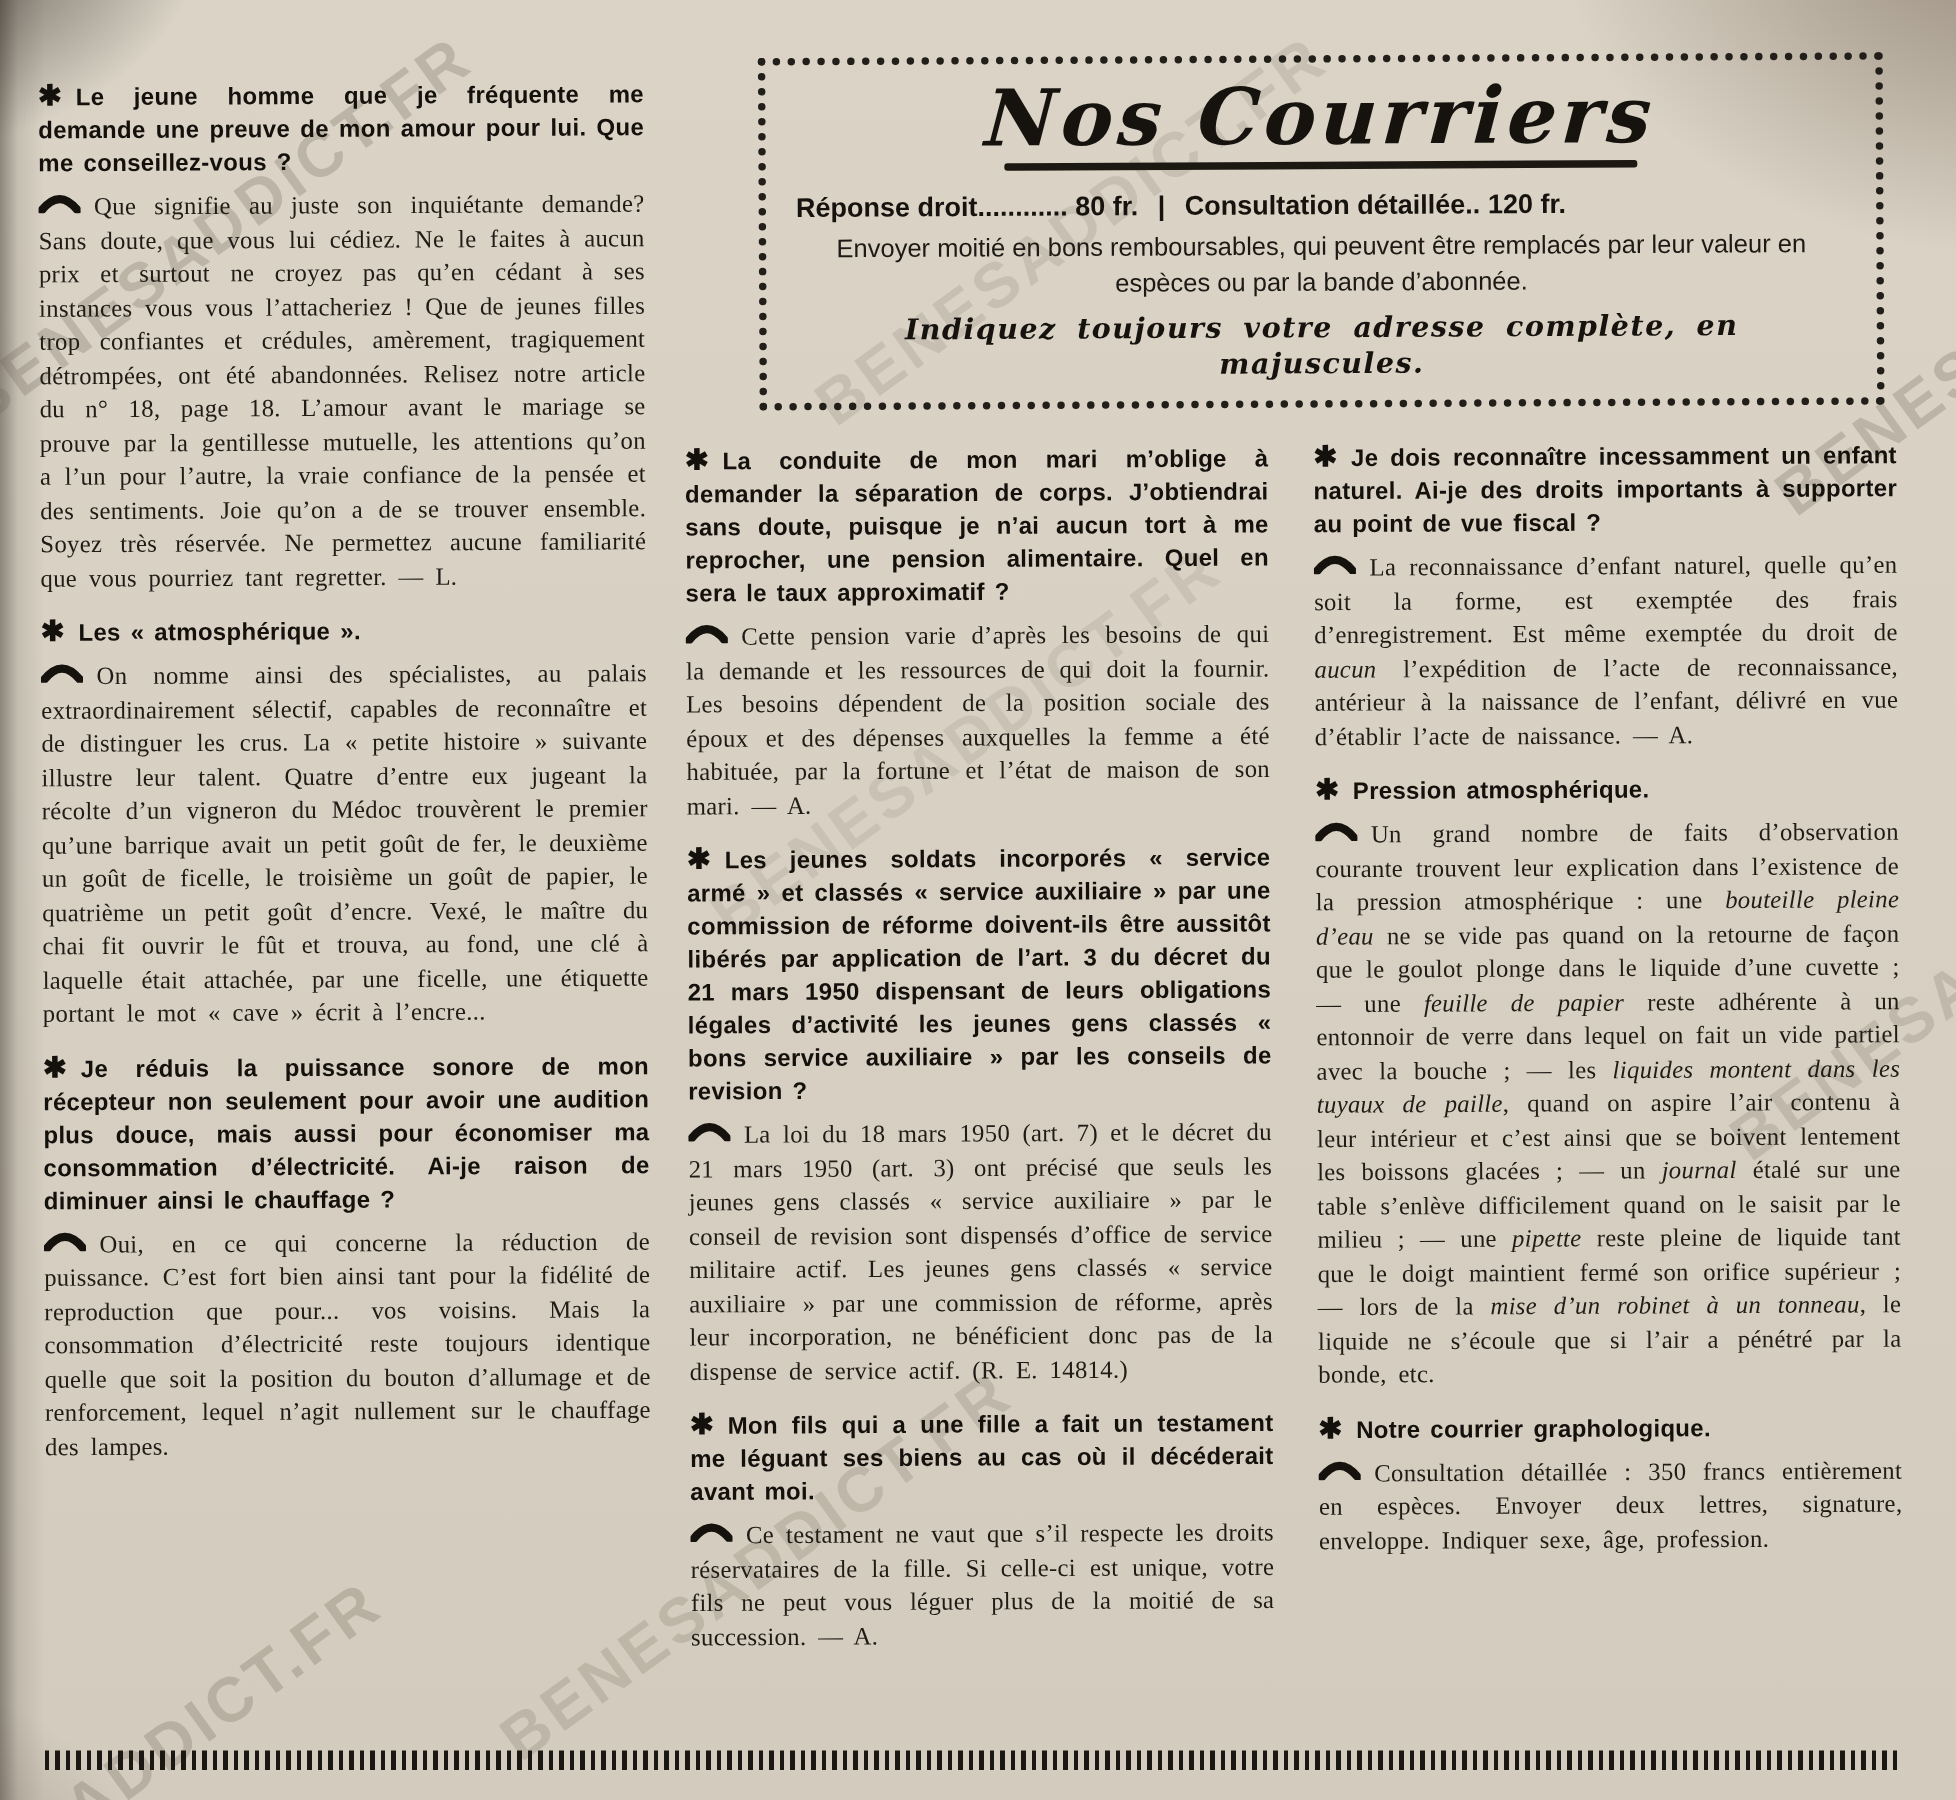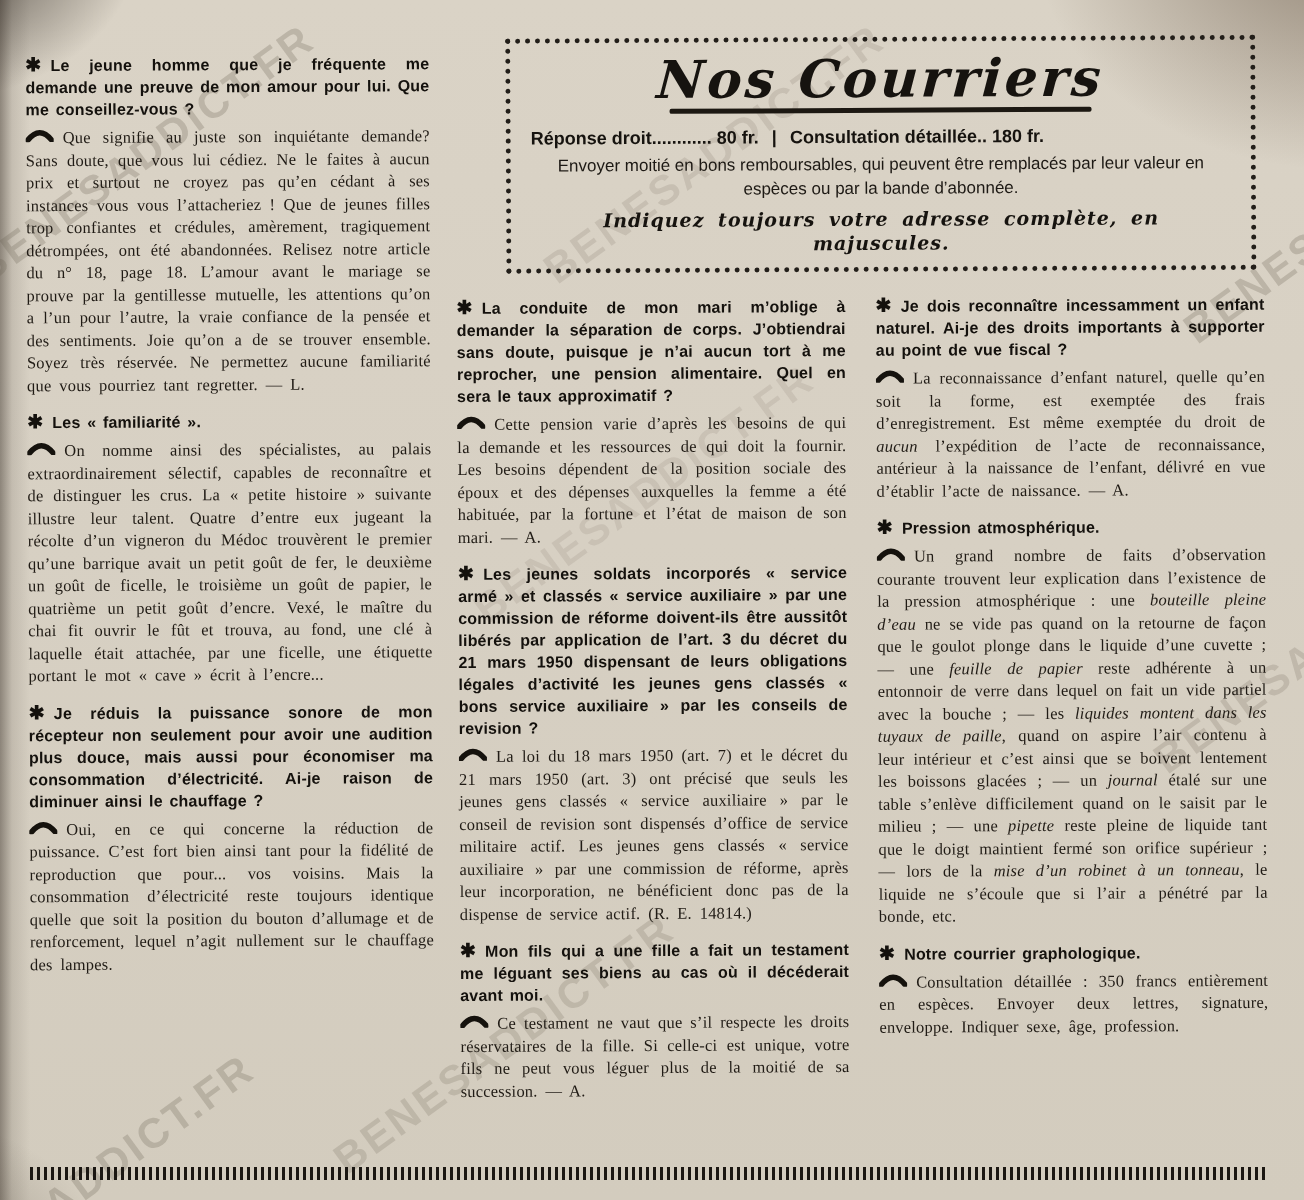--- a/index.html
+++ b/index.html
@@ -128,21 +128,21 @@
     <div class="col-left">
 
       <div class="qa">
         <p class="q"><span class="star">✱</span><span>Le jeune homme que je fréquente me demande une preuve de mon amour pour lui. Que me conseillez-vous ?</span></p>
         <p class="a"><svg class="arc" width="28" height="13" viewBox="0 0 28 13">
               <path d="M2 11 Q14 -4 26 11" fill="none" stroke="#15120d" stroke-width="5.5" stroke-linecap="round"></path>
             </svg><span><span>Que signifie au juste son inquiétante demande? Sans doute, que vous lui cédiez. Ne le faites à aucun prix et surtout ne croyez pas qu’en cédant à ses instances vous vous l’attacheriez ! Que de jeunes filles trop confiantes et crédules, amèrement, tragiquement détrompées, ont été abandonnées. Relisez notre article du n° 18, page 18. L’amour avant le mariage se prouve par la gentillesse mutuelle, les attentions qu’on a l’un pour l’autre, la vraie confiance de la pensée et des sentiments. Joie qu’on a de se trouver ensemble. Soyez très réservée. Ne permettez aucune familiarité que vous pourriez tant regretter. — L.</span></span></p>
       </div>
 
       <div class="qa">
-        <p class="q"><span class="star">✱</span><span>Les « familiarité ».</span></p>
+        <p class="q"><span class="star">✱</span><span>Les « atmosphérique ».</span></p>
         <p class="a"><svg class="arc" width="28" height="13" viewBox="0 0 28 13">
               <path d="M2 11 Q14 -4 26 11" fill="none" stroke="#15120d" stroke-width="5.5" stroke-linecap="round"></path>
             </svg><span><span>On nomme ainsi des spécialistes, au palais extraordinairement sélectif, capables de reconnaître et de distinguer les crus. La « petite histoire » suivante illustre leur talent. Quatre d’entre eux jugeant la récolte d’un vigneron du Médoc trouvèrent le premier qu’une barrique avait un petit goût de fer, le deuxième un goût de ficelle, le troisième un goût de papier, le quatrième un petit goût d’encre. Vexé, le maître du chai fit ouvrir le fût et trouva, au fond, une clé à laquelle était attachée, par une ficelle, une étiquette portant le mot « cave » écrit à l’encre...</span></span></p>
       </div>
 
       <div class="qa">
         <p class="q"><span class="star">✱</span><span>Je réduis la puissance sonore de mon récepteur non seulement pour avoir une audition plus douce, mais aussi pour économiser ma consommation d’électricité. Ai-je raison de diminuer ainsi le chauffage ?</span></p>
         <p class="a"><svg class="arc" width="28" height="13" viewBox="0 0 28 13">
               <path d="M2 11 Q14 -4 26 11" fill="none" stroke="#15120d" stroke-width="5.5" stroke-linecap="round"></path>
             </svg><span><span>Oui, en ce qui concerne la réduction de puissance. C’est fort bien ainsi tant pour la fidélité de reproduction que pour... vos voisins. Mais la consommation d’électricité reste toujours identique quelle que soit la position du bouton d’allumage et de renforcement, lequel n’agit nullement sur le chauffage des lampes.</span></span></p>
@@ -153,21 +153,21 @@
     <div class="main">
 
       <div class="masthead">
         <p class="mast-title">Nos Courriers</p>
         <div class="mast-rule"></div>
         <p class="mast-prices">
           <span>Réponse droit</span><span>............</span>
           <span>80 fr.</span>
           <span class="sep">|</span>
           <span>Consultation détaillée..</span>
-          <span>180 fr.</span>
+          <span>120 fr.</span>
         </p>
         <p class="mast-pay"><span>Envoyer </span><b>moitié</b><span> en bons remboursables, qui peuvent être remplacés par leur valeur en espèces ou par la bande d’abonnée.</span></p>
         <p class="mast-note">Indiquez toujours votre adresse complète, en majuscules.</p>
       </div>
 
       <div class="cols2">
 
         <div class="col">
 
           <div class="qa">

